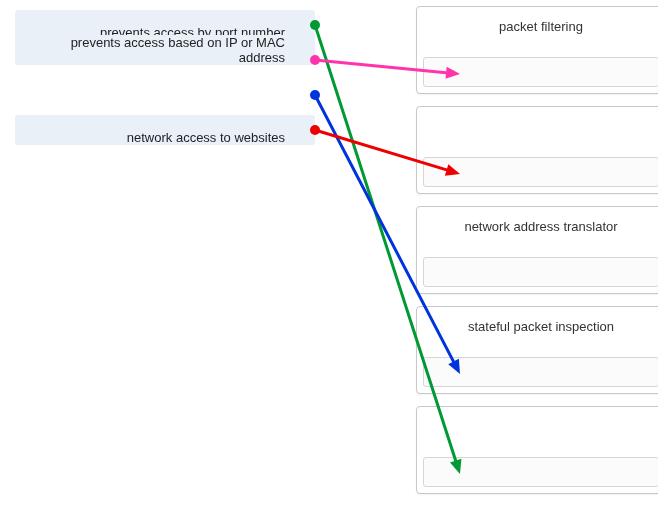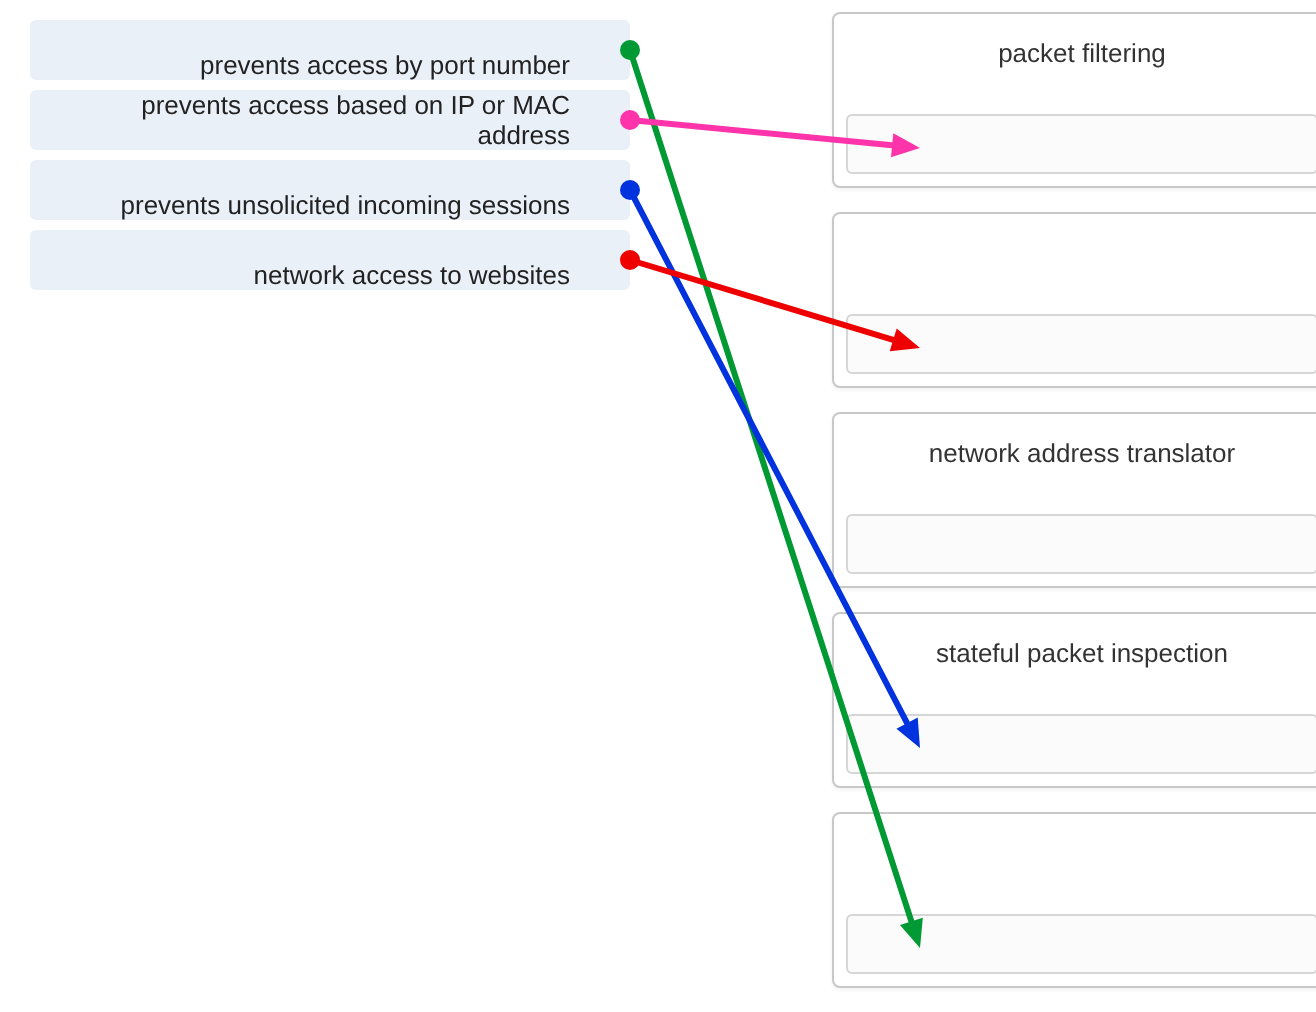--- a/index.html
+++ b/index.html
@@ -61,25 +61,22 @@
   }
 </style>
 </head>
 <body>
 
 <div class="canvas">
 
   <div class="left-item" style="top:10px">
     <span class="label">prevents access by port number</span>
   </div>
-  <div class="left-item" style="top:45px">
+  <div class="left-item" style="top:35px">
     <span class="label">prevents access based on IP or MAC address</span>
-  </div>
-  <div class="left-item" style="top:80px">
-    <span class="label">prevents unsolicited incoming sessions</span>
   </div>
   <div class="left-item" style="top:115px">
     <span class="label">network access to websites</span>
   </div>
 
   <div class="right-card" style="top:6px">
     <div class="title">packet filtering</div>
     <div class="slot"></div>
   </div>
   <div class="right-card" style="top:106px">

